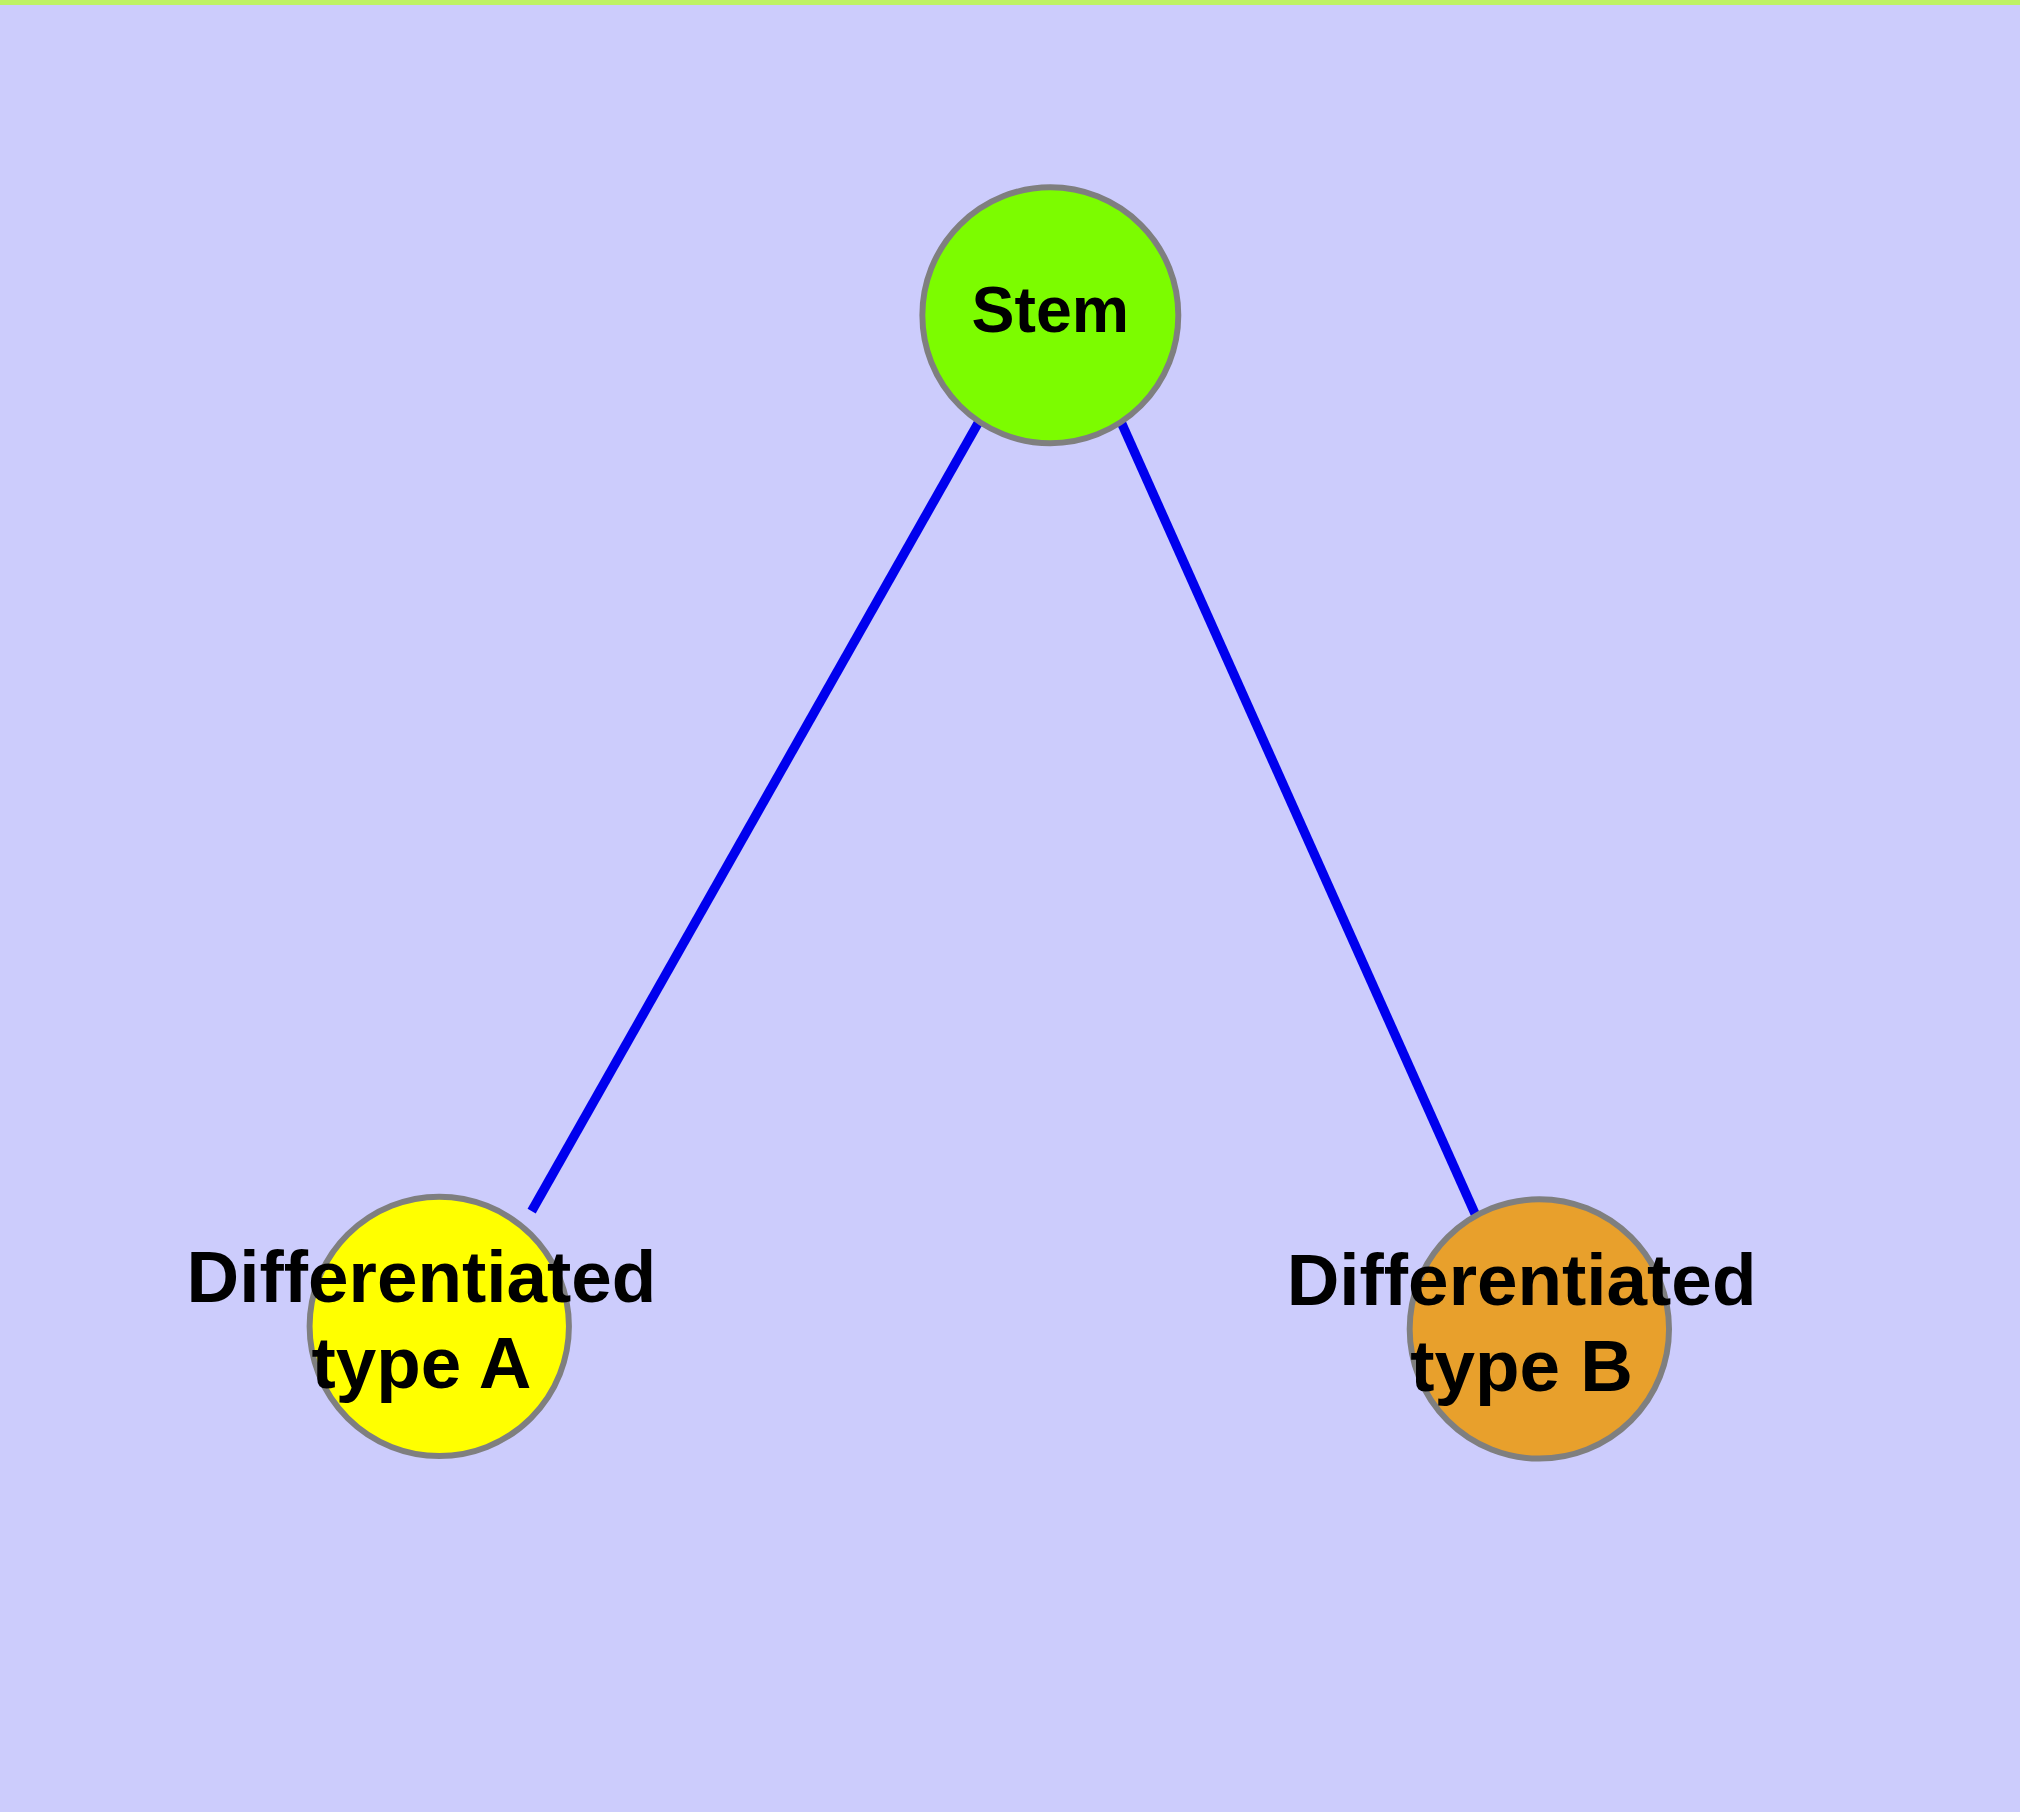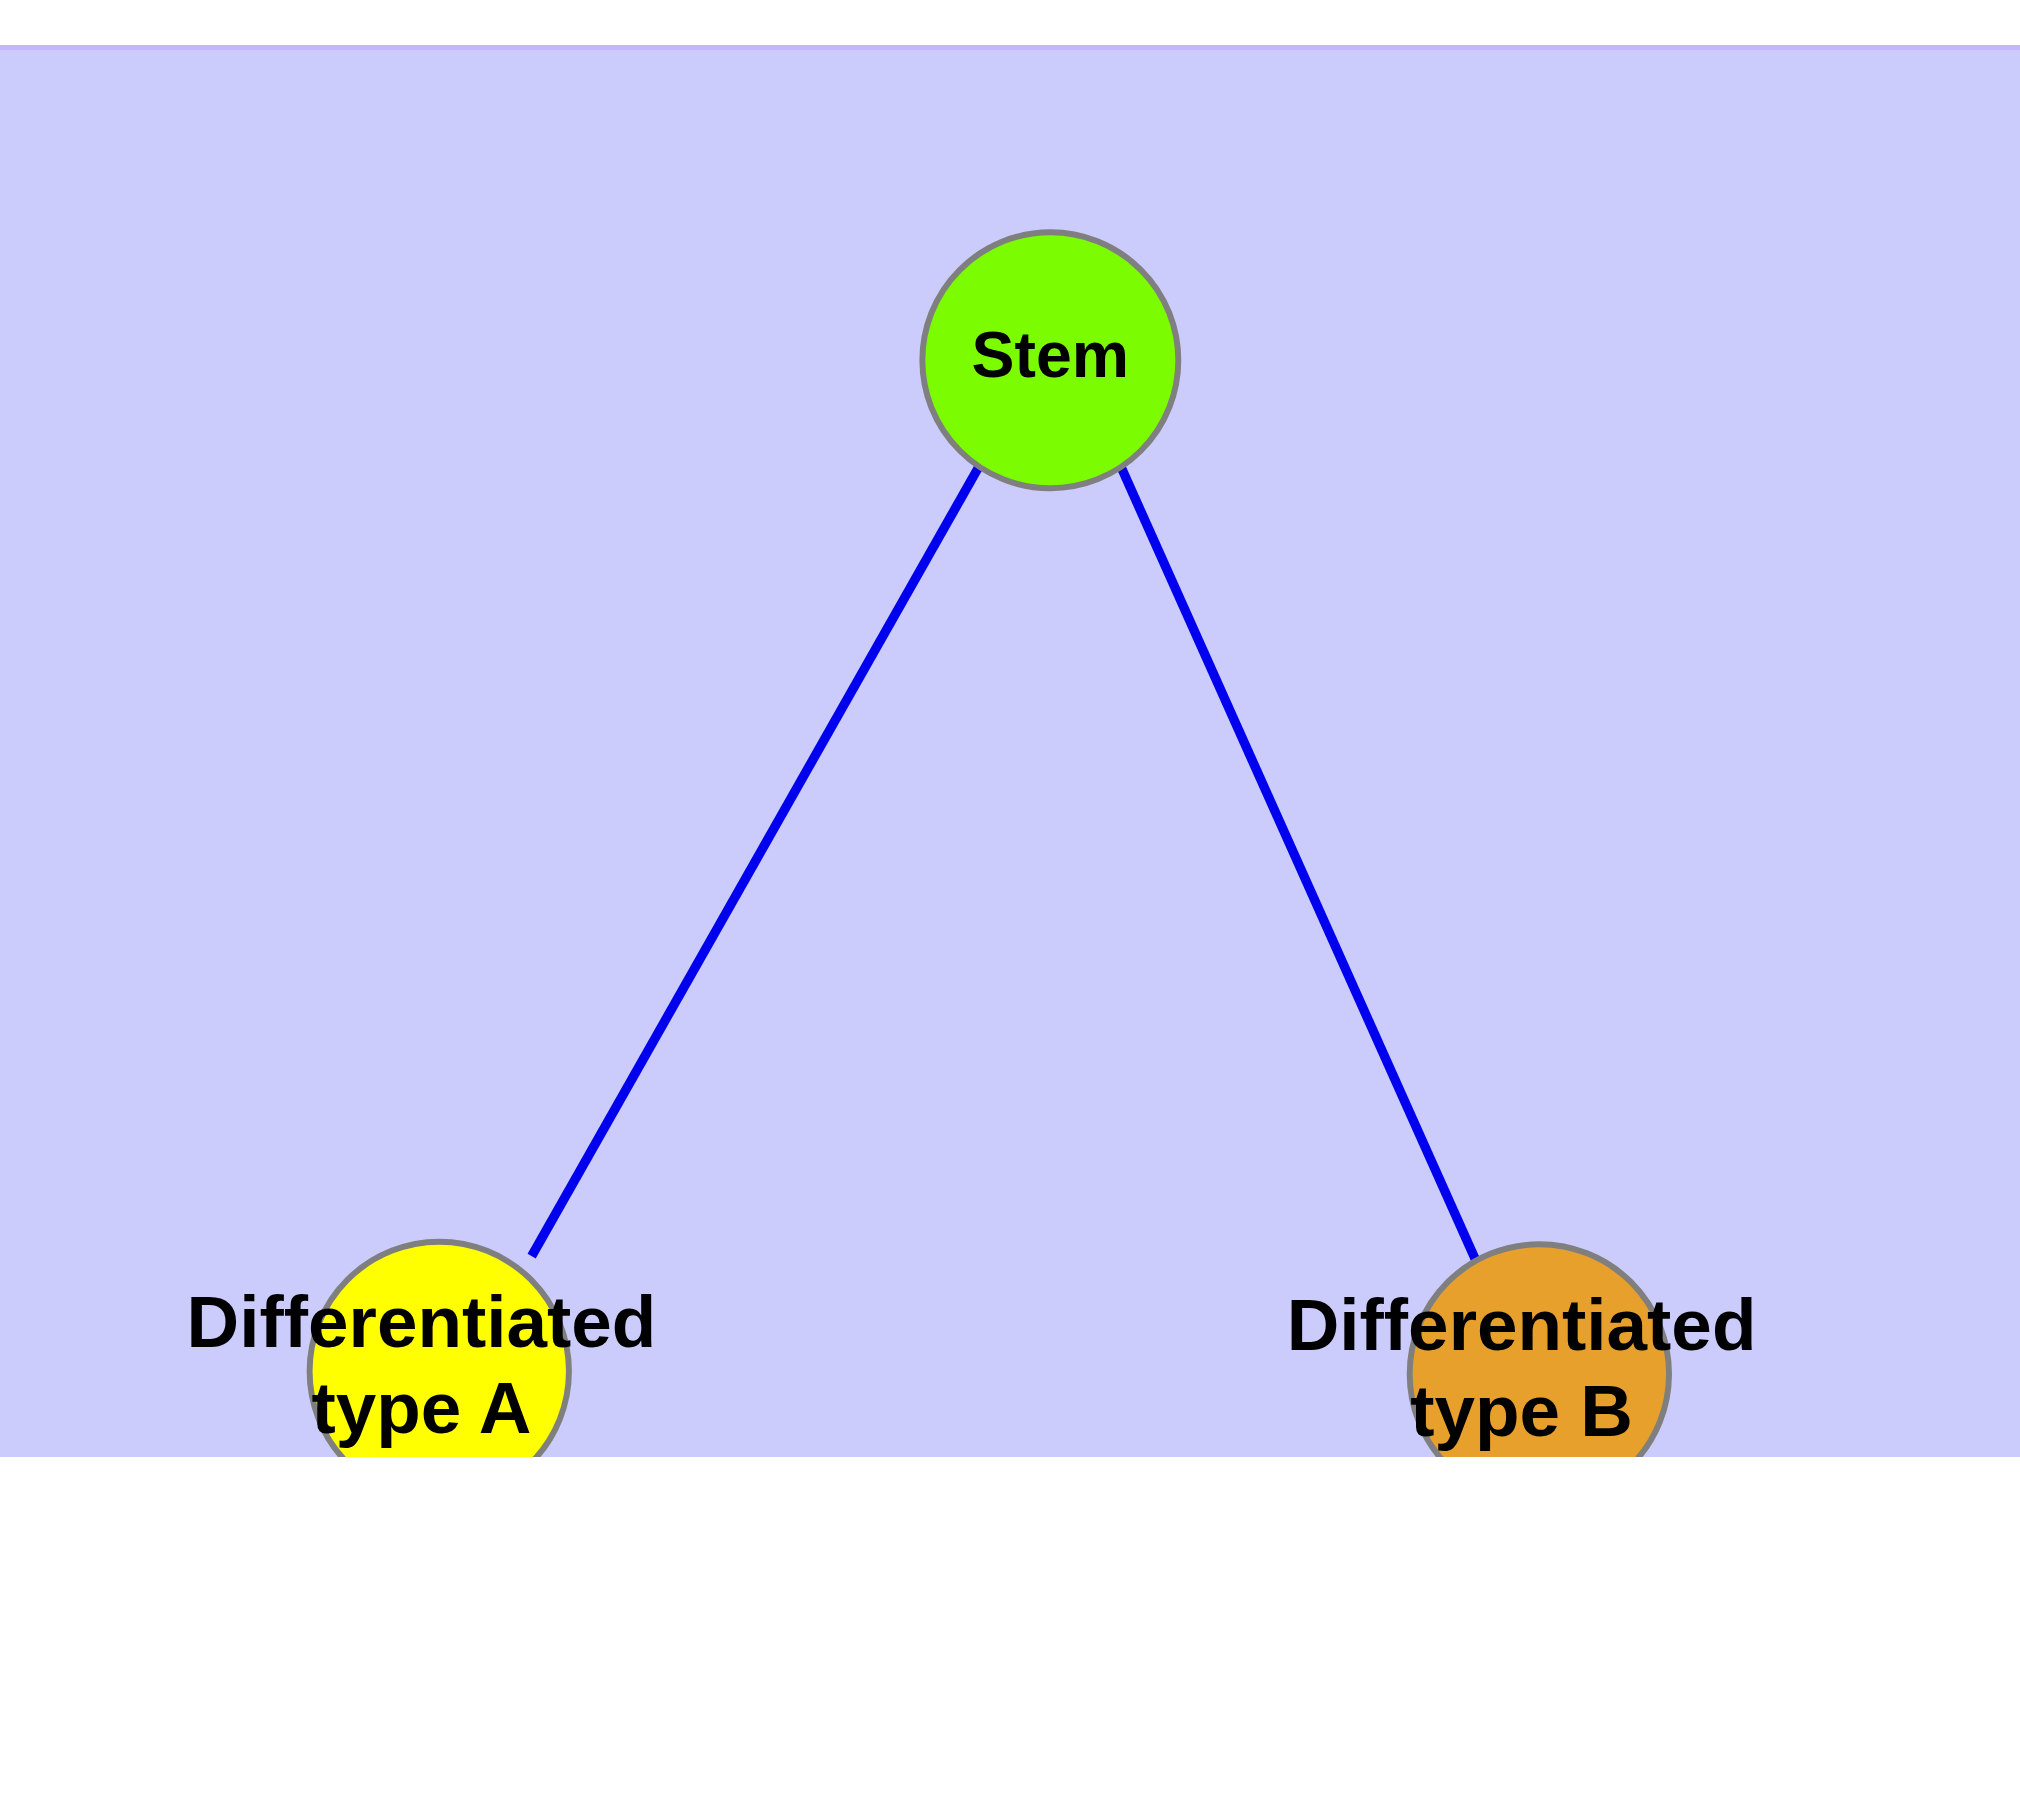--- a/index.html
+++ b/index.html
@@ -7,24 +7,23 @@
     margin: 0;
     padding: 0;
     background: #ffffff;
   }
   body {
     font-family: "Liberation Sans", sans-serif;
   }
   #canvas {
     position: relative;
     width: 2021px;
-    height: 1412px;
+    height: 1812px;
     overflow: hidden;
-    background: #c4b5fd;
-    margin-top: 45px;
+    background: #bef264;
   }
   #plot-bg {
     position: absolute;
     left: 0;
     top: 5.1px;
     width: 2021px;
     height: 1807px;
     background: #ccccfc;
   }
   #graph-svg {

